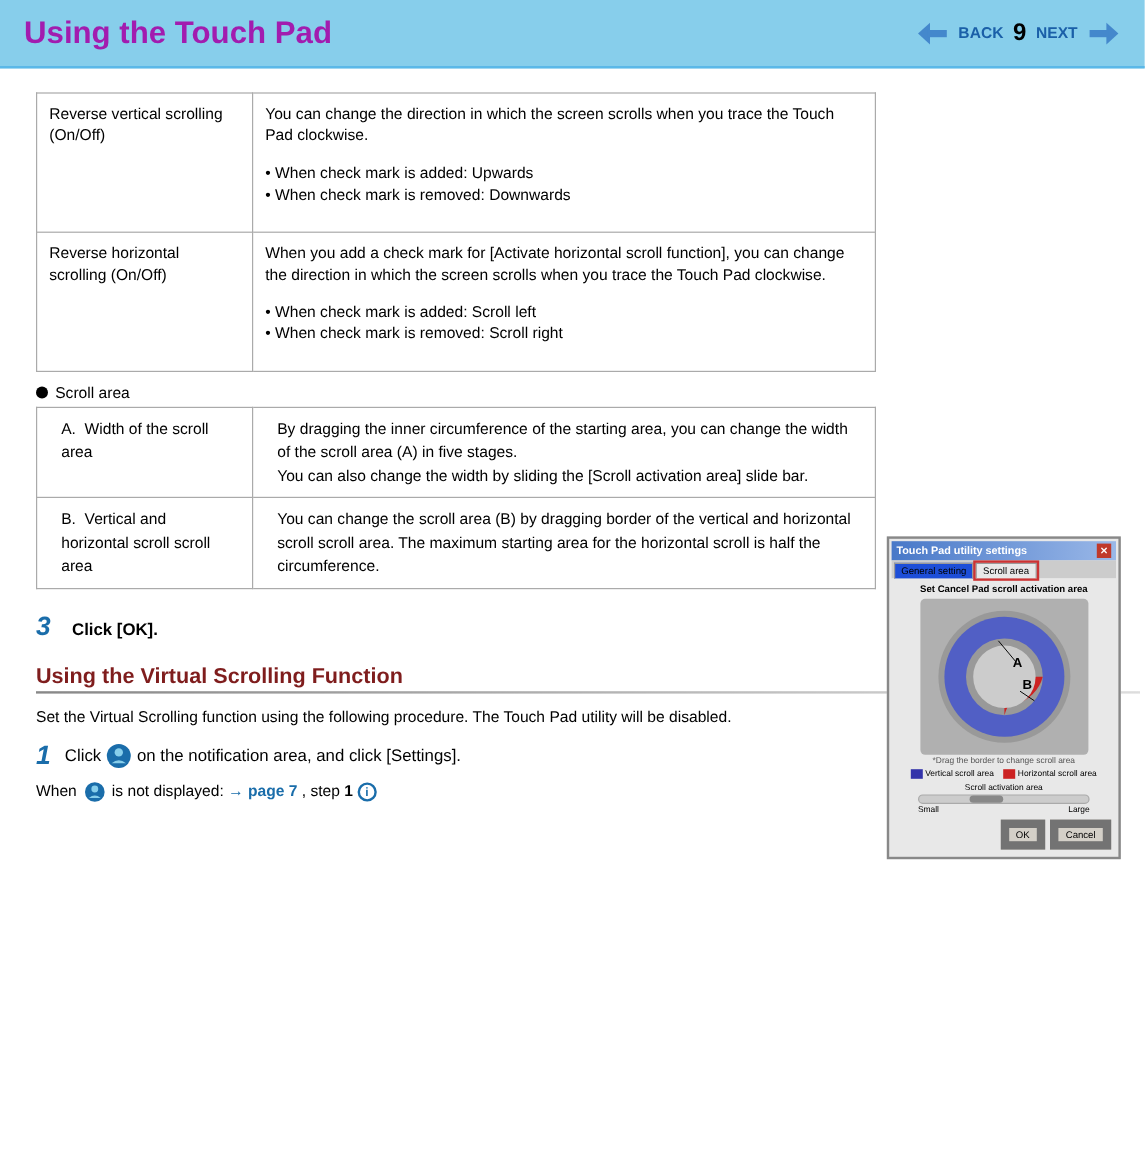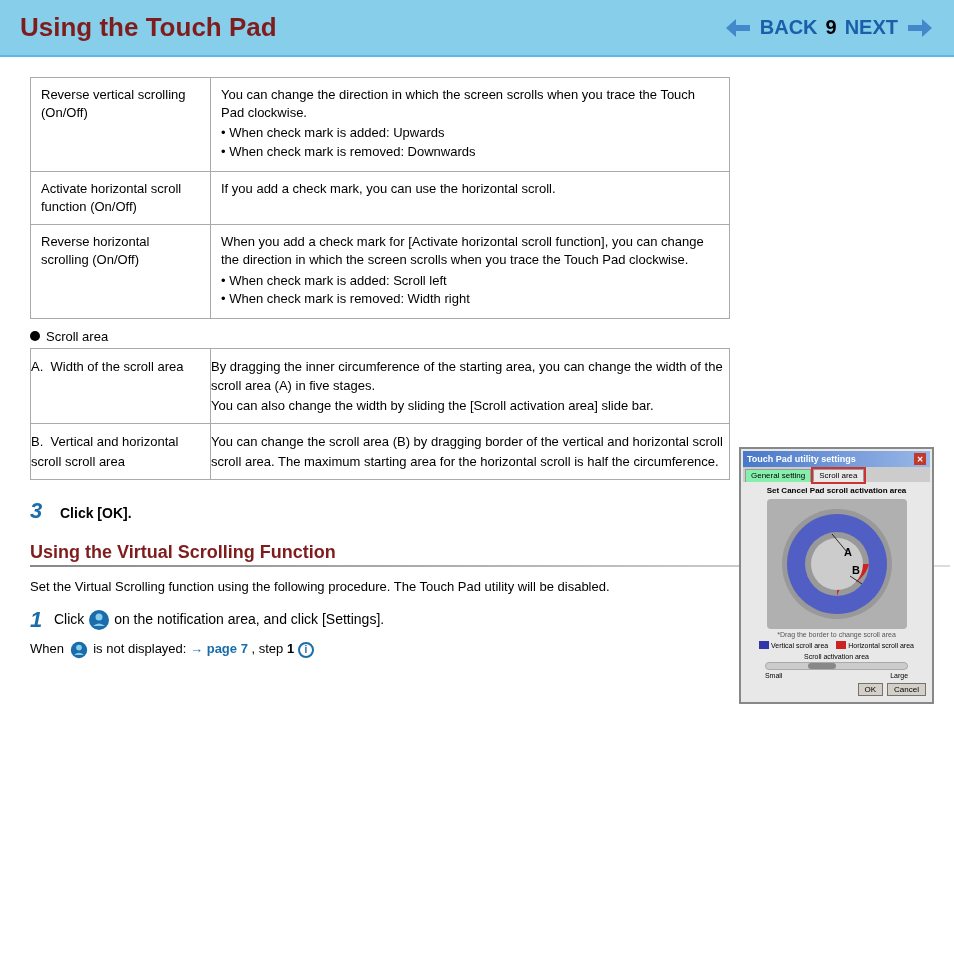--- a/index.html
+++ b/index.html
@@ -17,21 +17,21 @@
       background: #87ceeb;
       padding: 12px 20px;
       display: flex;
       align-items: center;
       justify-content: space-between;
       border-bottom: 2px solid #5bb8e8;
     }
     .header-title {
       font-size: 26px;
       font-weight: bold;
-      color: #7f1d1d;
+      color: #a21caf;
     }
     .header-nav {
       display: flex;
       align-items: center;
       gap: 8px;
     }
     .nav-arrow {
       width: 28px;
       height: 22px;
       display: inline-flex;
@@ -39,21 +39,21 @@
       justify-content: center;
       cursor: pointer;
     }
     .nav-arrow svg {
       width: 28px;
       height: 22px;
     }
     .nav-back-arrow { color: #4488cc; }
     .nav-forward-arrow { color: #4488cc; }
     .nav-label {
-      font-size: 20px;
+      font-size: 13px;
       font-weight: bold;
       color: #1a5fa8;
       cursor: pointer;
     }
     .nav-page-num {
       font-size: 20px;
       font-weight: bold;
       color: #000;
     }
 
@@ -99,21 +99,21 @@
     }
 
     
     table.scroll-table {
       border-collapse: collapse;
       width: 700px;
       margin-top: 4px;
     }
     table.scroll-table td {
       border: 1px solid #aaa;
-      padding: 8px 0;
+      padding: 8px 20px;
       vertical-align: top;
       font-size: 13px;
       line-height: 1.5;
     }
     table.scroll-table td:first-child {
       width: 180px;
     }
 
     
     .touchpad-img-container {
@@ -150,21 +150,21 @@
       font-size: 8px;
       cursor: pointer;
     }
     .touchpad-tabs {
       display: flex;
       gap: 2px;
       background: #ccc;
       padding: 2px 2px 0;
     }
     .touchpad-tab {
-      background: #86efac;
+      background: #1d4ed8;
       padding: 1px 5px;
       font-size: 8px;
       border: 1px solid #999;
       border-bottom: none;
       cursor: pointer;
     }
     .touchpad-tab.active {
       background: #e8e8e8;
       border-bottom: 1px solid #e8e8e8;
       outline: 2px solid #cc3333;
@@ -243,21 +243,21 @@
       font-size: 7px;
     }
     .touchpad-buttons {
       display: flex;
       justify-content: flex-end;
       gap: 4px;
       margin-top: 4px;
     }
     .touchpad-btn {
       background: #d4d0c8;
-      border: 1px solid #737373;
+      border: 7px solid #737373;
       padding: 1px 6px;
       font-size: 8px;
       cursor: pointer;
     }
 
     
     .step-section {
       margin-top: 18px;
       display: flex;
       align-items: baseline;
@@ -346,21 +346,21 @@
       border: 2px solid #1a6daa;
       color: #1a6daa;
       font-size: 10px;
       font-weight: bold;
       vertical-align: middle;
     }
 
     ul.bullet-list {
       list-style: none;
       padding-left: 0;
-      margin: 2px 0;
+      margin: 13px 0;
     }
     ul.bullet-list li::before {
       content: "• ";
     }
   </style>
 </head>
 <body>
 
 <div class="header">
   <span class="header-title">Using the Touch Pad</span>
@@ -391,30 +391,26 @@
         <td>Reverse vertical scrolling (On/Off)</td>
         <td>
           You can change the direction in which the screen scrolls when you trace the Touch Pad clockwise.
           <ul class="bullet-list">
             <li>When check mark is added: Upwards</li>
             <li>When check mark is removed: Downwards</li>
           </ul>
         </td>
       </tr>
       <tr>
-        <td>Activate horizontal scroll function (On/Off)</td>
-        <td>If you add a check mark, you can use the horizontal scroll.</td>
-      </tr>
-      <tr>
         <td>Reverse horizontal scrolling (On/Off)</td>
         <td>
           When you add a check mark for [Activate horizontal scroll function], you can change the direction in which the screen scrolls when you trace the Touch Pad clockwise.
           <ul class="bullet-list">
             <li>When check mark is added: Scroll left</li>
-            <li>When check mark is removed: Width right</li>
+            <li>When check mark is removed: Scroll right</li>
           </ul>
         </td>
       </tr>
     </tbody>
   </table>
 
   <div class="scroll-area-label">
     <span class="bullet-dot"></span>
     <span>Scroll area</span>
   </div>

